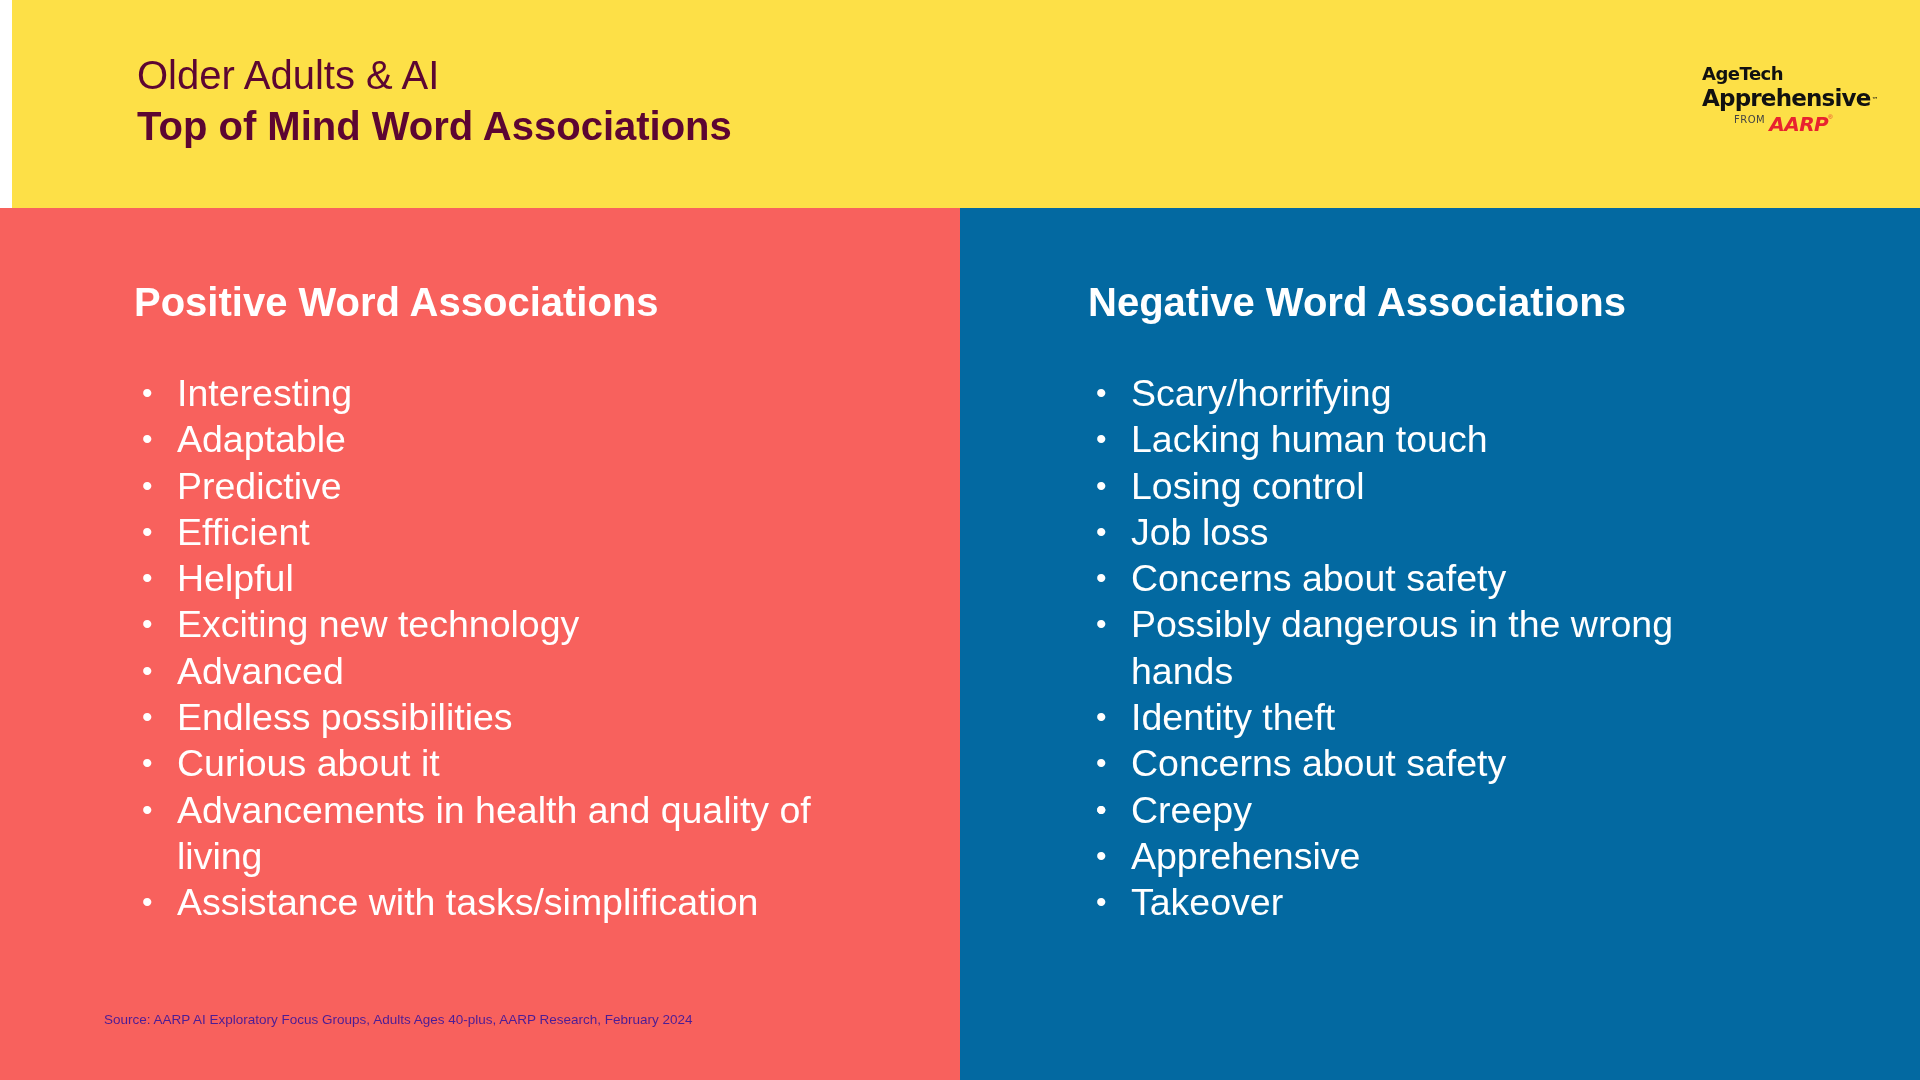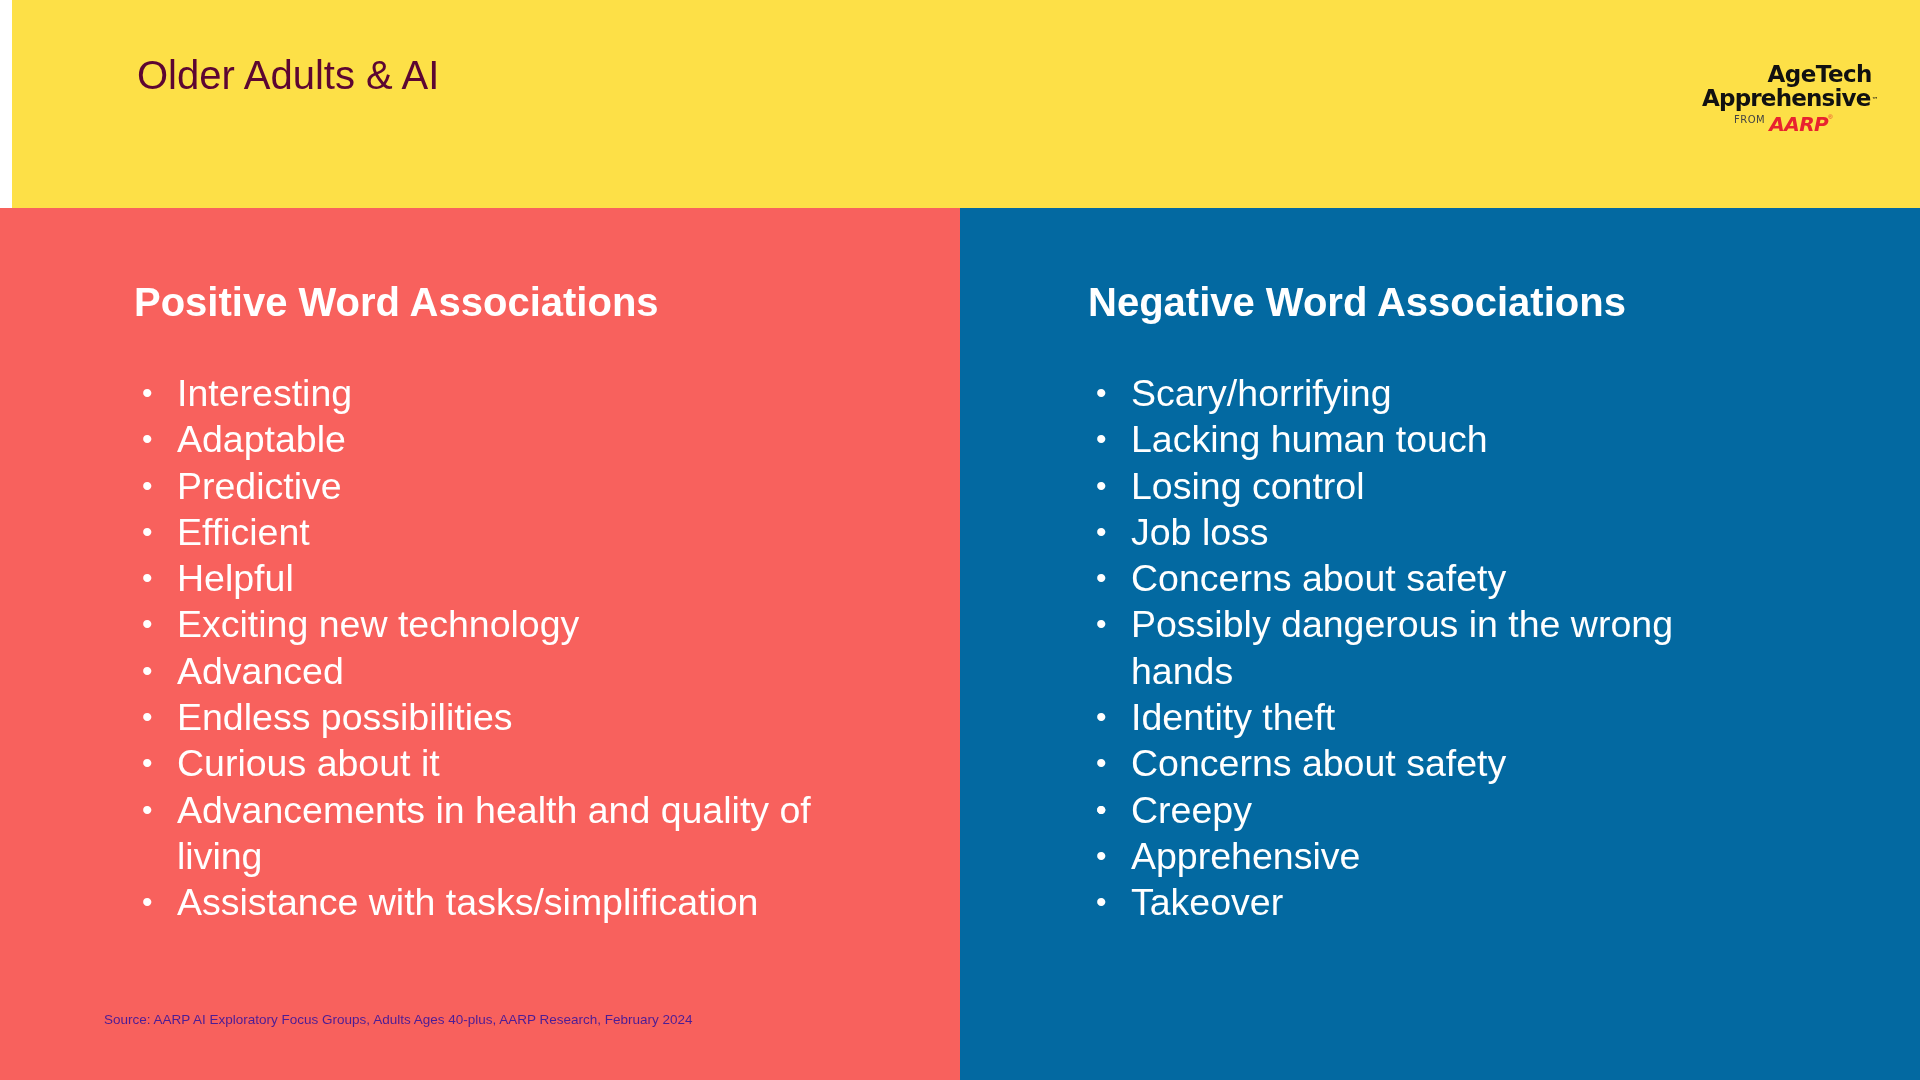--- a/index.html
+++ b/index.html
@@ -5,21 +5,21 @@
   * { margin: 0; padding: 0; box-sizing: border-box; }
   html, body { width: 1920px; height: 1080px; overflow: hidden; background: #ffffff; }
   body { position: relative; font-family: "Liberation Sans", sans-serif; }
 
   .header { position: absolute; left: 12px; top: 0; width: 1920px; height: 252px; background: #fde047; }
   .title-block { position: absolute; left: 125px; top: 50px; color: #5c0632; }
   .title-line1 { font-size: 40px; line-height: 50px; font-weight: normal; }
   .title-line2 { font-size: 40px; line-height: 52px; font-weight: bold; }
 
   .logo { position: absolute; left: 1690px; top: 62px; width: 170px; height: 80px; color: #111; }
-  .logo-line1 { font-family: "DejaVu Sans", sans-serif; font-weight: bold; font-size: 23px; line-height: 24px; letter-spacing: -0.5px; text-align: right; }
+  .logo-line1 { font-family: "DejaVu Sans", sans-serif; font-weight: bold; font-size: 18px; line-height: 24px; letter-spacing: -0.5px; }
   .logo-line2 { font-family: "DejaVu Sans", sans-serif; font-weight: bold; font-size: 23px; line-height: 24px; letter-spacing: -0.8px; position: relative; }
   .logo-tm { font-size: 7px; position: absolute; top: 2px; margin-left: 1px; font-weight: normal; }
   .logo-line3 { display: flex; align-items: flex-start; margin-top: 4px; padding-left: 32px; }
   .logo-from { font-family: "DejaVu Sans", sans-serif; font-size: 10px; color: #444; letter-spacing: 0.5px; margin-right: 4px; }
   .logo-aarp { font-family: "DejaVu Sans", sans-serif; font-weight: bold; font-style: italic; font-size: 20px; color: #e8232f; letter-spacing: -0.5px; line-height: 20px; }
   .logo-reg { font-size: 6px; color: #e8232f; vertical-align: top; }
 
   .panel { position: absolute; top: 208px; height: 932px; }
   .panel-left { left: 0; width: 960px; background: #f8615d; }
   .panel-right { left: 960px; width: 960px; background: #0369a1; }
@@ -35,20 +35,21 @@
   .bullet { position: absolute; left: 0; top: 0; font-size: 30px; }
 
   .source-note { position: absolute; left: 104px; top: 804px; color: #4c1d95; font-size: 13.5px; line-height: 16px; white-space: nowrap; }
 </style>
 </head>
 <body>
 
 <div class="header">
   <div class="title-block">
     <div class="title-line1">Older Adults &amp; AI</div>
+    <div class="title-line2">Top of Mind Word Associations</div>
   </div>
 
   <div class="logo">
     <div class="logo-line1">AgeTech</div>
     <div class="logo-line2"><span>Apprehensive</span><span class="logo-tm">™</span></div>
     <div class="logo-line3">
       <span class="logo-from">FROM</span>
       <span class="logo-aarp">AARP</span>
       <span class="logo-reg">®</span>
     </div>

